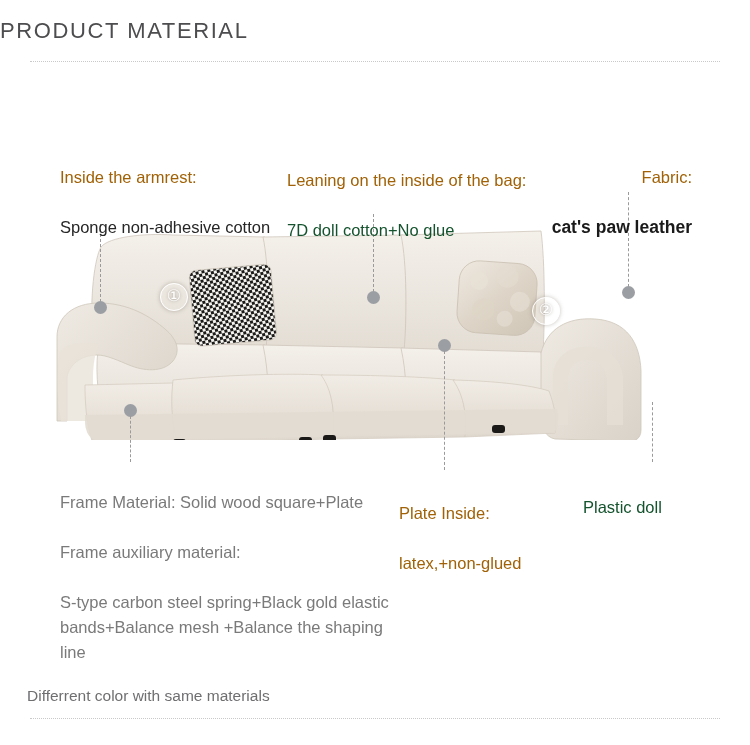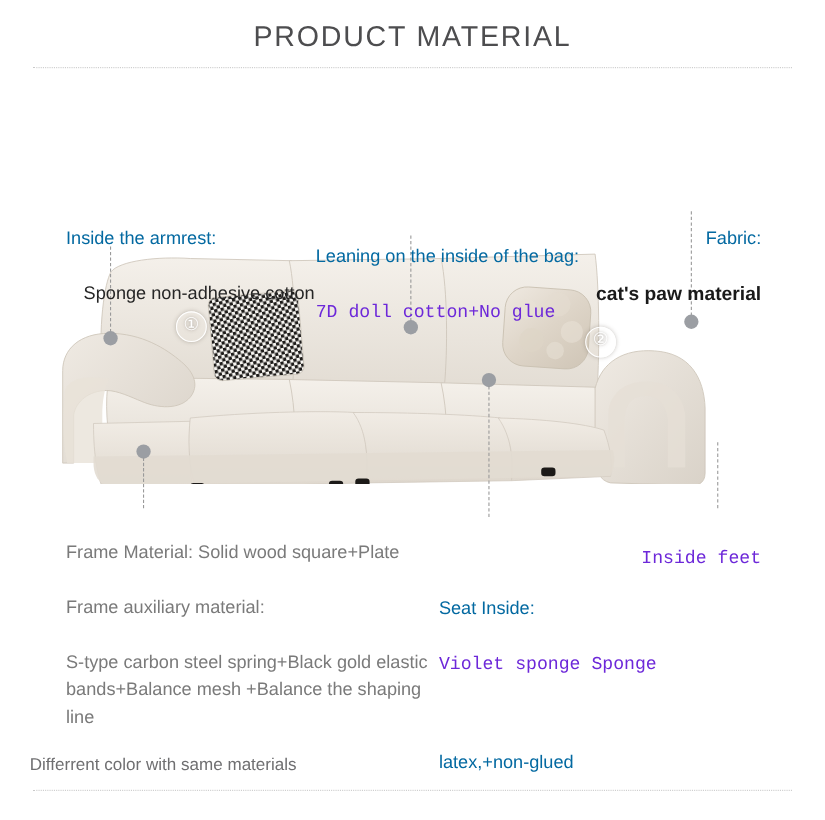--- a/index.html
+++ b/index.html
@@ -20,22 +20,21 @@
     width: 750px;
     height: 745px;
   }
 
   
   .title {
     position: absolute;
     top: 18px;
     left: 0;
     width: 750px;
-    text-align: center;
-    font-size: 26px;
+    font-size: 22px;
     letter-spacing: 1.6px;
     color: #4d4d4f;
     font-weight: 400;
   }
   .rule {
     position: absolute;
     left: 30px;
     width: 690px;
     height: 0;
     border-top: 1px dotted #c9c9c9;
@@ -44,31 +43,31 @@
   .rule-bottom { top: 718px; }
 
   
   .callout {
     position: absolute;
     color: #7a7a7a;
     font-size: 16.5px;
     line-height: 25px;
     white-space: pre-line;
   }
-  .callout .lead { color: #0369a1; margin-top: 40px; }
-  .callout .strong { color: #262626; margin-left: 16px; }
+  .callout .lead { color: #a16207; }
+  .callout .strong { color: #262626; }
   .callout .bold {
     color: #1a1a1a;
     font-weight: bold;
     font-size: 17.5px;
   }
-  .callout .mid { color: #6d28d9; font-family: Liberation Mono, monospace; }
+  .callout .mid { color: #14532d; }
 
   .c-armrest { left: 60px;  top: 140px; width: 230px; }
-  .c-bag     { left: 287px; top: 156px; width: 240px; }
+  .c-bag     { left: 287px; top: 143px; width: 240px; }
   .c-fabric  { right: 58px; top: 140px; text-align: right; }
   .c-frame   { left: 60px;  top: 465px; width: 345px; }
   .c-seat    { left: 399px; top: 476px; width: 230px; }
   .c-feet    { left: 583px; top: 470px; }
   .c-footer  { left: 27px;  top: 661px; width: 420px; font-size: 15.5px; line-height: 23px; color: #6f6f71;}
 
   
   .leader {
     position: absolute;
     border-left: 1px dashed #9a9a9a;
@@ -207,37 +206,36 @@
     <div class="strong">Sponge non-adhesive cotton</div>
   </div>
 
   <div class="callout c-bag">
     <div class="lead">Leaning on the inside of the bag:</div>
     <div class="mid">7D doll cotton+No glue</div>
   </div>
 
   <div class="callout c-fabric">
     <div class="lead">Fabric:</div>
-    <div class="bold">cat's paw material</div>
+    <div class="bold">cat's paw leather</div>
   </div>
 
   <div class="callout c-frame">
     <div>Frame Material: Solid wood square+Plate</div>
     <div>Frame auxiliary material:</div>
     <div>S-type carbon steel spring+Black gold elastic bands+Balance mesh +Balance the shaping line</div>
   </div>
 
   <div class="callout c-seat">
-    <div class="lead">Seat Inside:</div>
-    <div class="mid">Violet sponge Sponge</div>
+    <div class="lead">Plate Inside:</div>
     <div class="lead">latex,+non-glued</div>
   </div>
 
   <div class="callout c-feet">
-    <div class="mid">Inside feet</div>
+    <div class="mid">Plastic doll</div>
   </div>
 
   <div class="callout c-footer">
     <div>Differrent color with same materials</div>
   </div>
   <div class="rule rule-bottom"></div>
 
 </div>
 
 </body></html>

